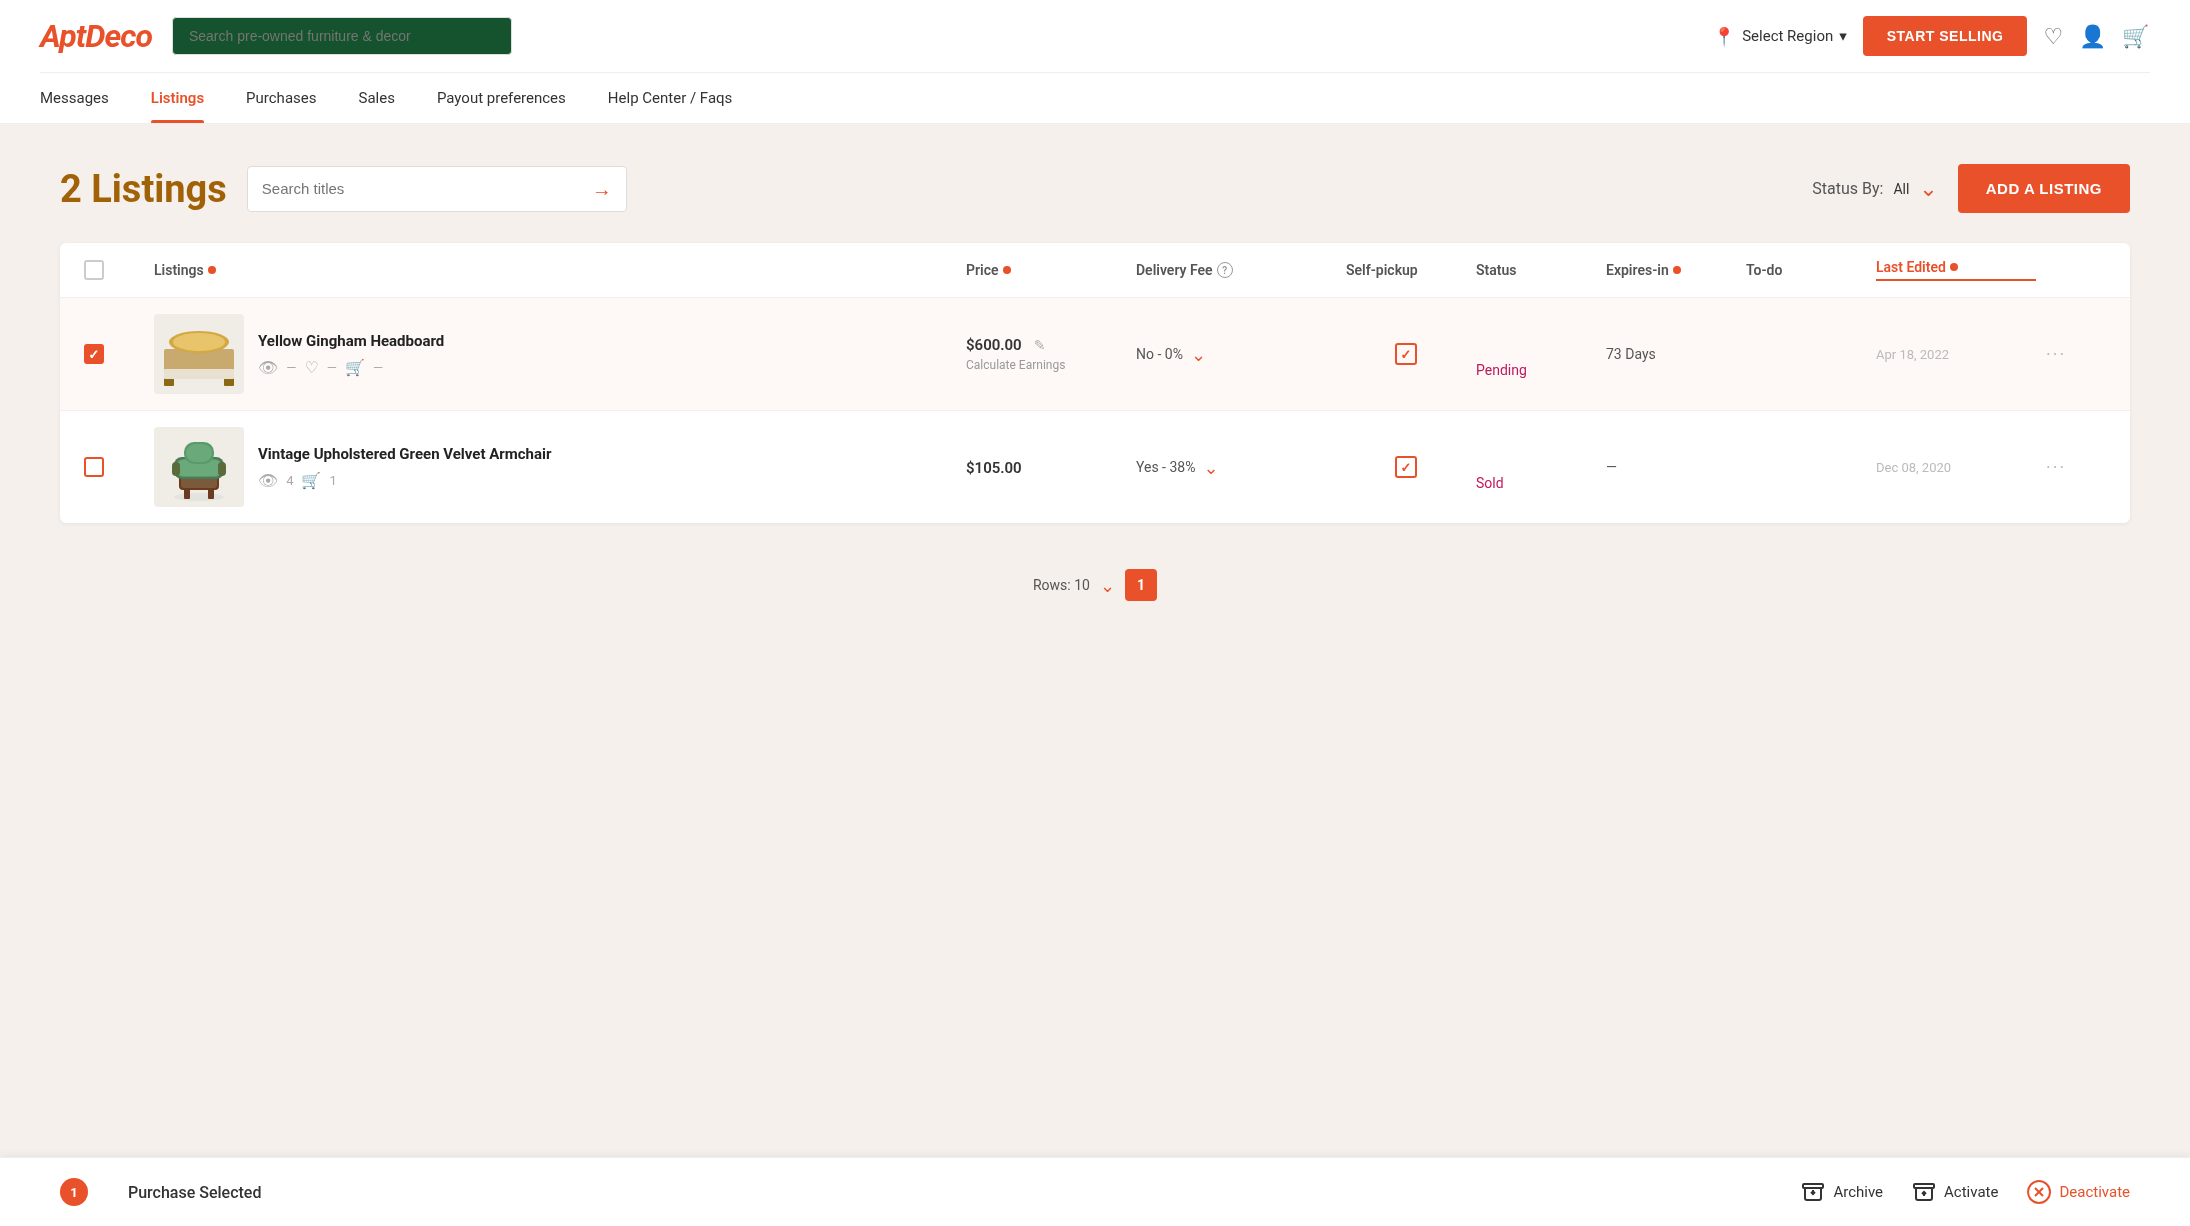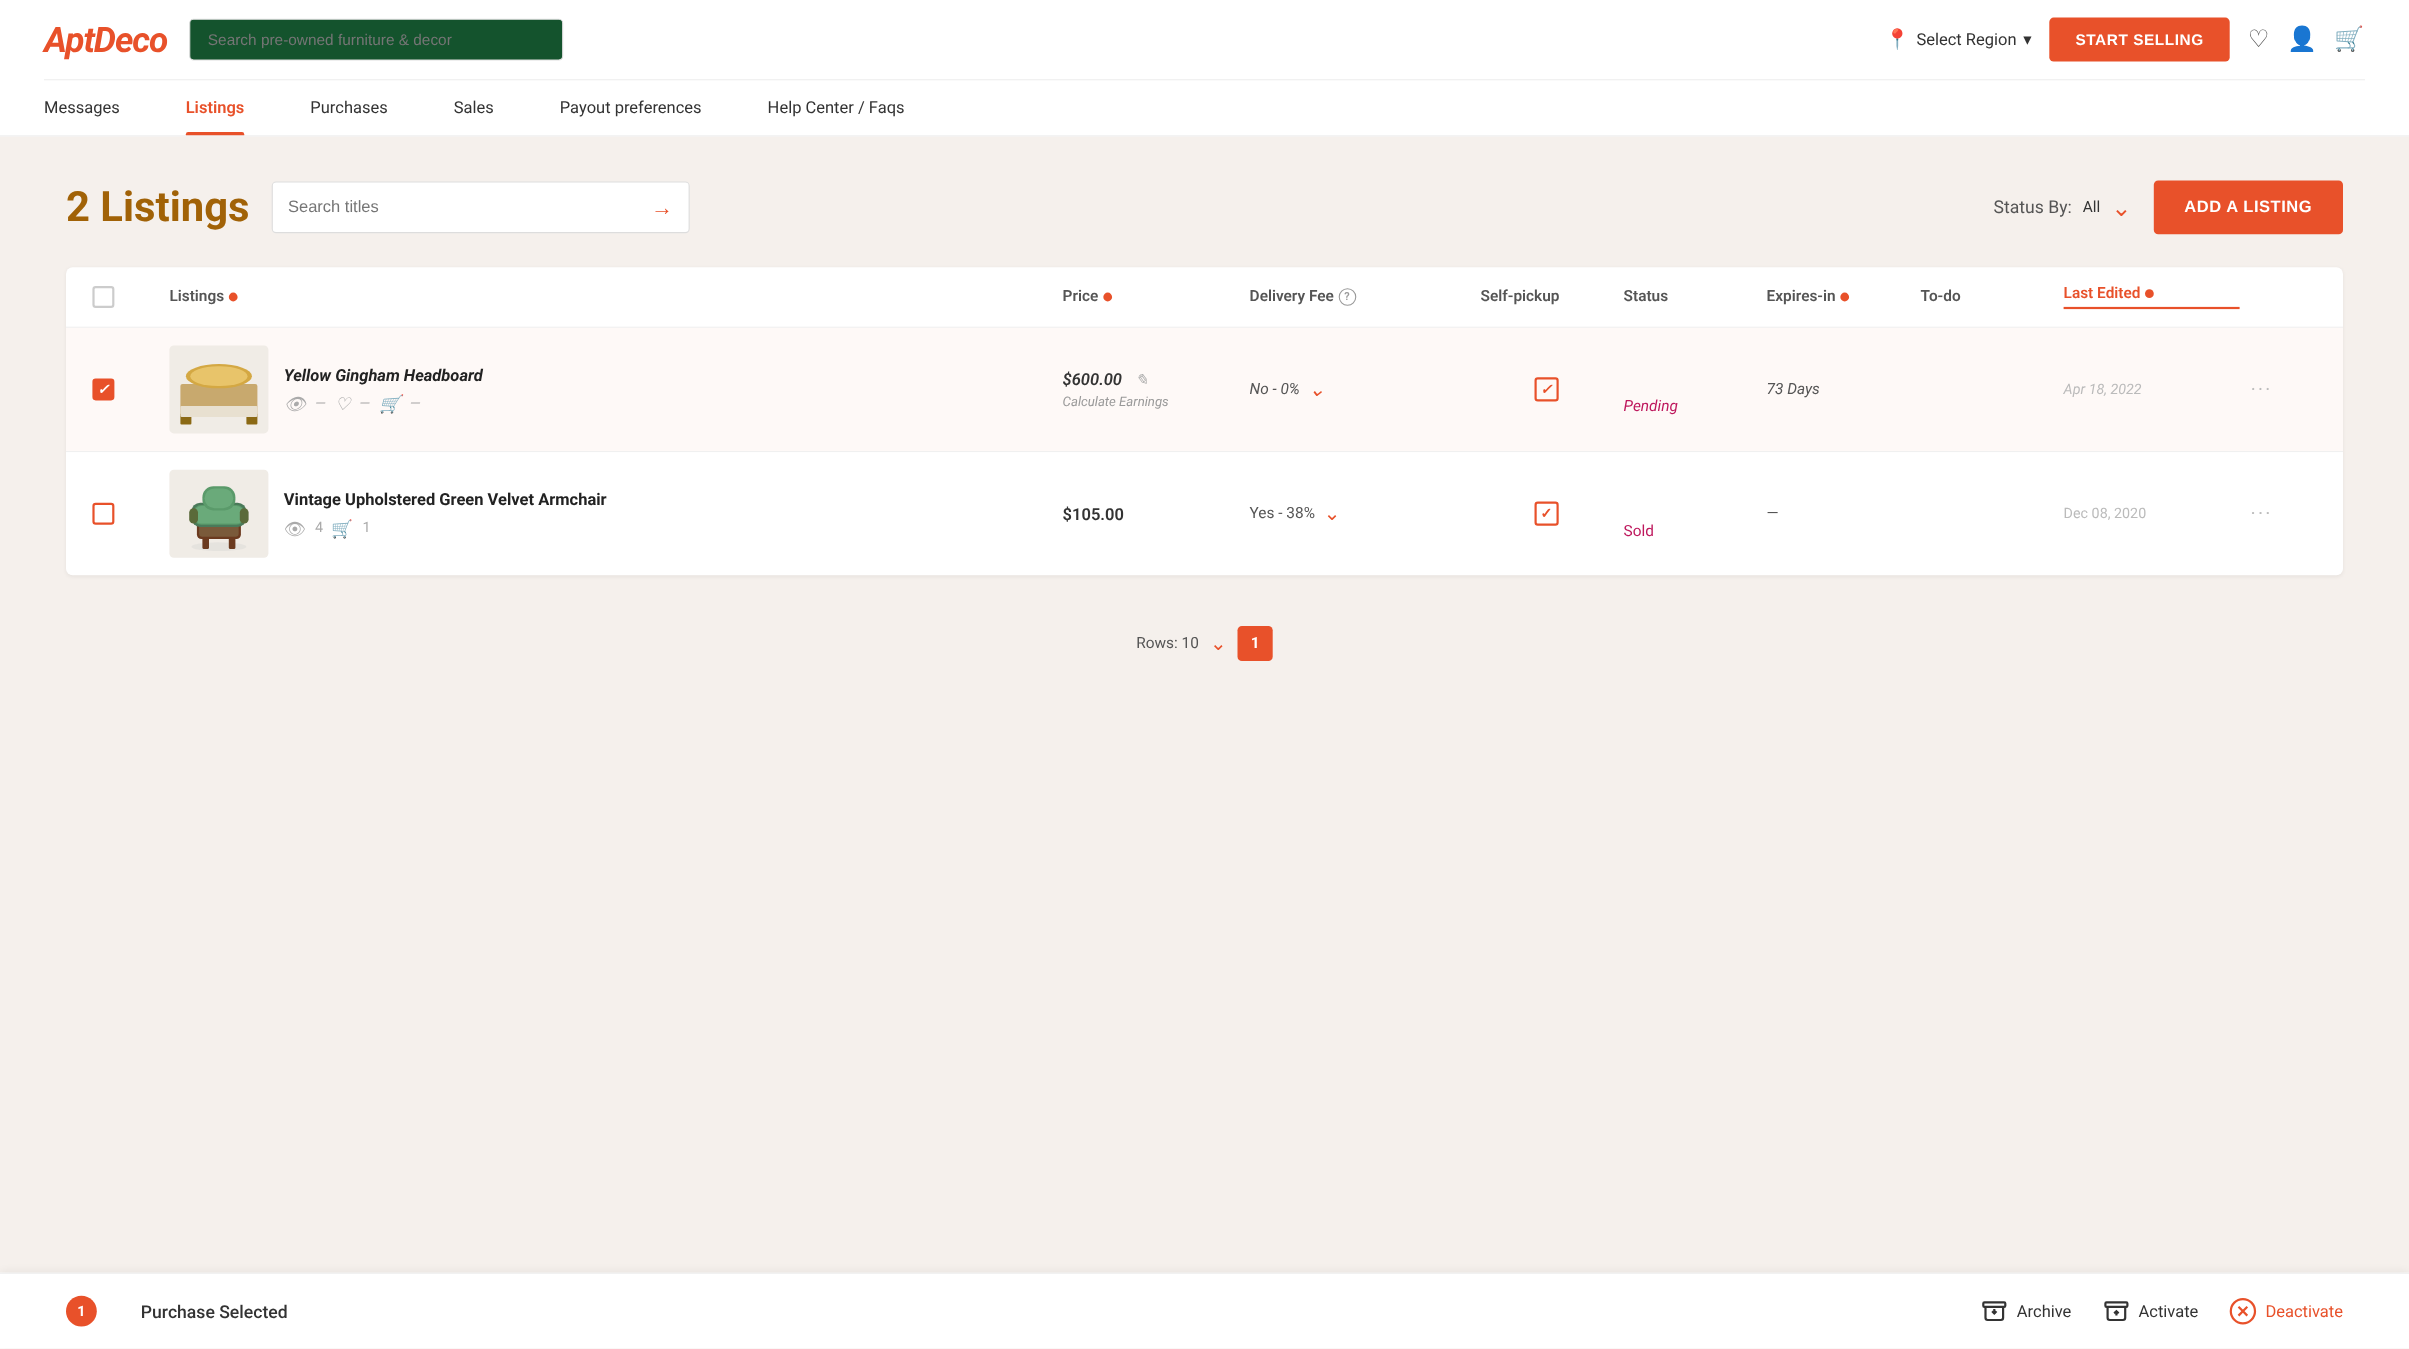--- a/index.html
+++ b/index.html
@@ -11,21 +11,21 @@
     .logo { color: #e8512a; font-size: 32px; font-weight: 700; font-style: italic; letter-spacing: -1px; }
     .search-bar { flex: 1; max-width: 340px; border: 1px solid #ddd; border-radius: 4px; padding: 10px 16px; font-size: 14px; color: #999; background: #14532d; outline: none; }
     .header-right { margin-left: auto; display: flex; align-items: center; gap: 16px; }
     .region-select { display: flex; align-items: center; gap: 6px; font-size: 15px; color: #333; cursor: pointer; }
     .region-select .pin-icon { color: #e8512a; font-size: 18px; }
     .start-selling-btn { background: #e8512a; color: #fff; border: none; padding: 12px 24px; border-radius: 4px; font-size: 14px; font-weight: 700; letter-spacing: 0.5px; cursor: pointer; text-transform: uppercase; }
     .header-icons { display: flex; gap: 16px; align-items: center; }
     .header-icon { font-size: 22px; color: #555; cursor: pointer; }
 
     
-    .nav { display: flex; gap: 60px; padding: 0; border-top: 1px solid #eee; }
+    .nav { display: flex; gap: 42px; padding: 0; border-top: 1px solid #eee; }
     .nav-item { padding: 16px 0; font-size: 15px; color: #333; cursor: pointer; position: relative; text-decoration: none; }
     .nav-item.active { color: #e8512a; font-weight: 600; }
     .nav-item.active::after { content: ''; position: absolute; bottom: 0; left: 0; right: 0; height: 3px; background: #e8512a; border-radius: 2px 2px 0 0; }
 
     
     .main { padding: 40px 60px; }
     .listings-header { display: flex; align-items: center; gap: 20px; margin-bottom: 30px; }
     .listings-count { font-size: 38px; font-weight: 700; color: #a16207; }
     .search-titles-box { display: flex; align-items: center; border: 1px solid #ddd; border-radius: 4px; background: #fff; padding: 10px 14px; width: 380px; gap: 10px; }
     .search-titles-box input { border: none; outline: none; font-size: 15px; color: #999; flex: 1; background: transparent; }
@@ -39,21 +39,21 @@
     
     .table-container { background: #fff; border-radius: 6px; overflow: hidden; box-shadow: 0 1px 4px rgba(0,0,0,0.06); }
     .table-header { display: grid; grid-template-columns: 60px 1fr 160px 200px 120px 120px 130px 120px 160px 60px; align-items: center; padding: 16px 24px; border-bottom: 1px solid #eee; gap: 10px; }
     .col-header { font-size: 14px; color: #555; font-weight: 600; display: flex; align-items: center; gap: 4px; }
     .col-header .dot { width: 8px; height: 8px; border-radius: 50%; background: #e8512a; display: inline-block; }
     .col-header.last-edited { color: #e8512a; border-bottom: 2px solid #e8512a; padding-bottom: 4px; }
     .col-header .help-icon { width: 16px; height: 16px; border-radius: 50%; border: 1px solid #999; font-size: 10px; color: #999; display: flex; align-items: center; justify-content: center; cursor: pointer; }
 
     .table-row { display: grid; grid-template-columns: 60px 1fr 160px 200px 120px 120px 130px 120px 160px 60px; align-items: center; padding: 16px 24px; border-bottom: 1px solid #f0f0f0; gap: 10px; }
     .table-row:last-child { border-bottom: none; }
-    .table-row.selected { background: #fef9f7; font-style: italic; }
+    .table-row.selected { background: #fef9f7; }
 
     .checkbox { width: 20px; height: 20px; border: 2px solid #e8512a; border-radius: 3px; display: flex; align-items: center; justify-content: center; cursor: pointer; background: #fff; }
     .checkbox.checked { background: #e8512a; }
     .checkbox.checked::after { content: '✓'; color: #fff; font-size: 13px; font-weight: 700; }
 
     .listing-cell { display: flex; align-items: center; gap: 14px; }
     .listing-thumb { width: 90px; height: 80px; border-radius: 4px; object-fit: cover; background: #f0ece6; display: flex; align-items: center; justify-content: center; overflow: hidden; flex-shrink: 0; }
     .listing-thumb svg { width: 80px; height: 70px; }
     .listing-info .title { font-size: 15px; font-weight: 700; color: #222; margin-bottom: 8px; }
     .listing-icons { display: flex; align-items: center; gap: 8px; color: #aaa; font-size: 13px; }

